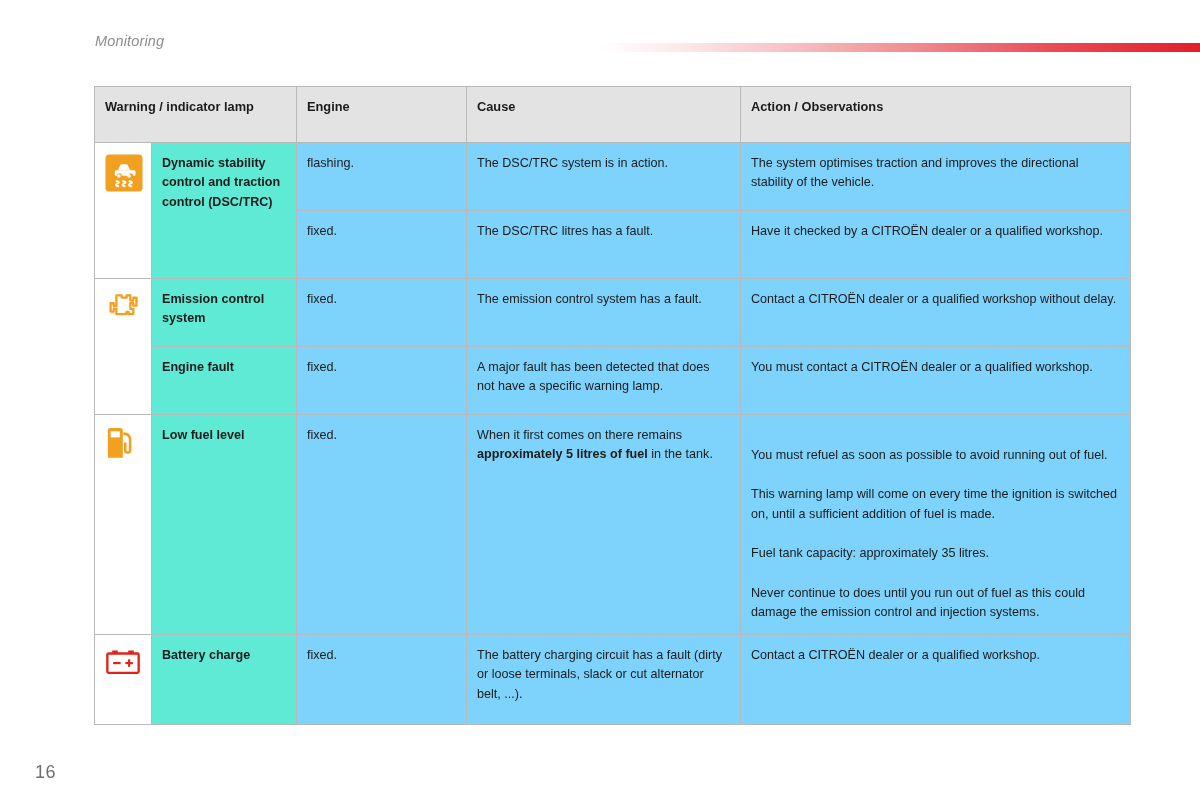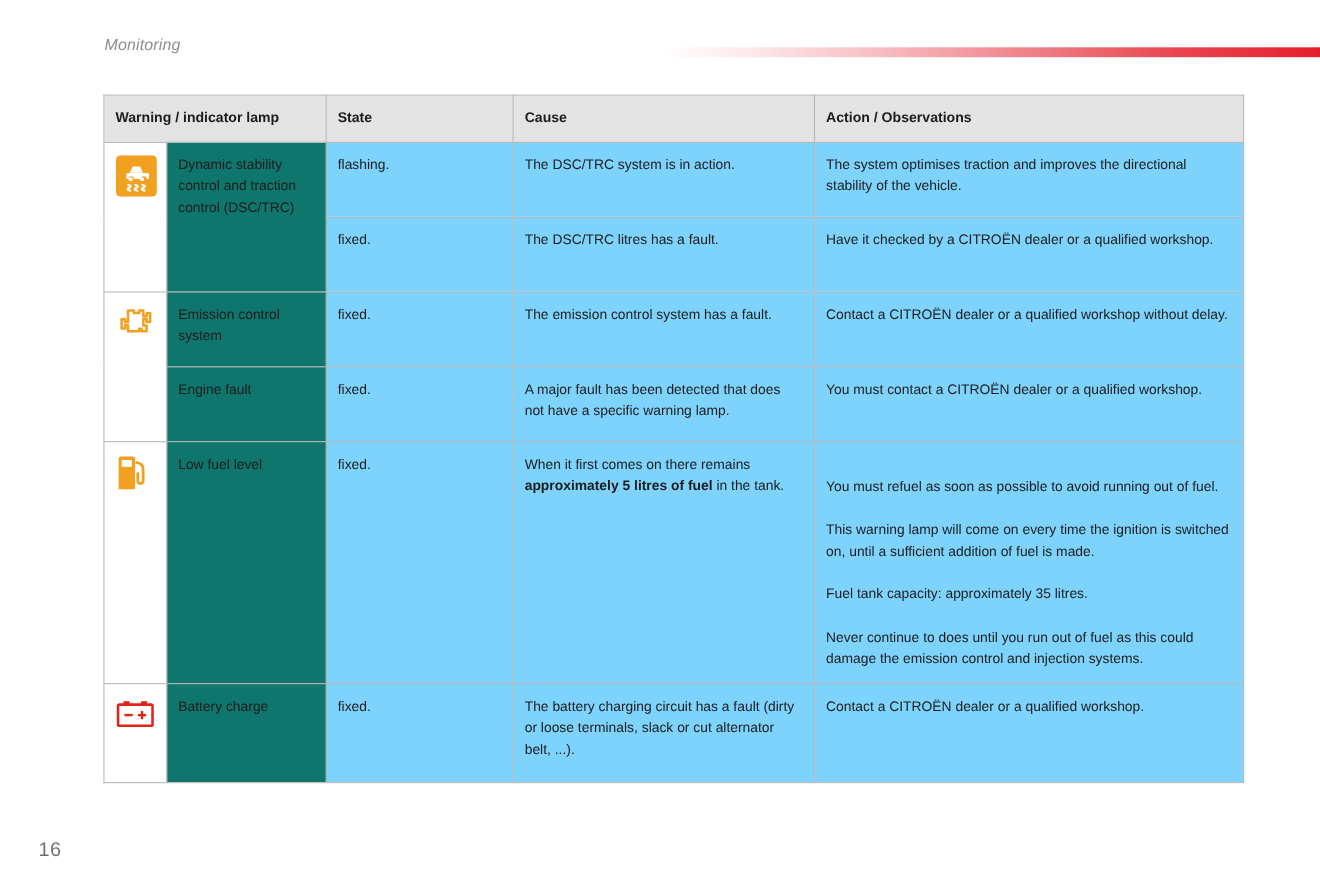--- a/index.html
+++ b/index.html
@@ -65,38 +65,38 @@
     font-size: 12.6px;
     line-height: 1.55;
     color: #1b1b1b;
     text-align: left;
   }
   #lamp-table thead th {
     background: #e3e3e4;
     font-weight: bold;
     height: 18px;
     padding-top: 10px;
-    padding-bottom: 12px;
+    padding-bottom: 25px;
     font-size: 12.8px;
   }
   .col-icon   { width: 57px; }
   .col-name   { width: 145px; }
   .col-state  { width: 170px; }
   .col-cause  { width: 274px; }
   .col-action { width: 390px; }
 
   td.icon-cell {
     background: #ffffff;
     padding: 12px 0 10px 0;
     text-align: center;
     vertical-align: top;
   }
   td.name-cell {
-    background: #0f766e;
-    font-weight: normal;
+    background: #5eead4;
+    font-weight: bold;
   }
   td.state-cell, td.cause-cell, td.action-cell {
     background: #7dd3fc;
   }
   .hl { font-weight: bold; }
   .action-line { display: block; margin-top: 20px; }
 
   
   .lamp-icon {
     display: inline-block;
@@ -130,21 +130,21 @@
   <colgroup>
     <col class="col-icon">
     <col class="col-name">
     <col class="col-state">
     <col class="col-cause">
     <col class="col-action">
   </colgroup>
   <thead>
     <tr>
       <th colspan="2">Warning / indicator lamp</th>
-      <th>State</th>
+      <th>Engine</th>
       <th>Cause</th>
       <th>Action / Observations</th>
     </tr>
   </thead>
   <tbody>
 
     <tr style="height: 68px;">
       <td class="icon-cell" rowspan="2">
         <span class="lamp-icon">
           <svg viewBox="0 0 40 40" width="38" height="38" xmlns="http://www.w3.org/2000/svg">

